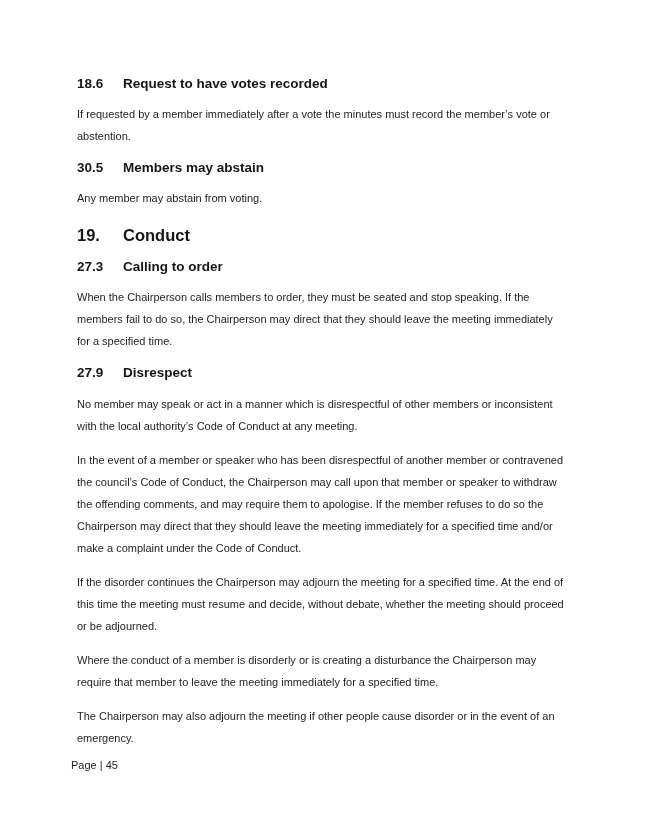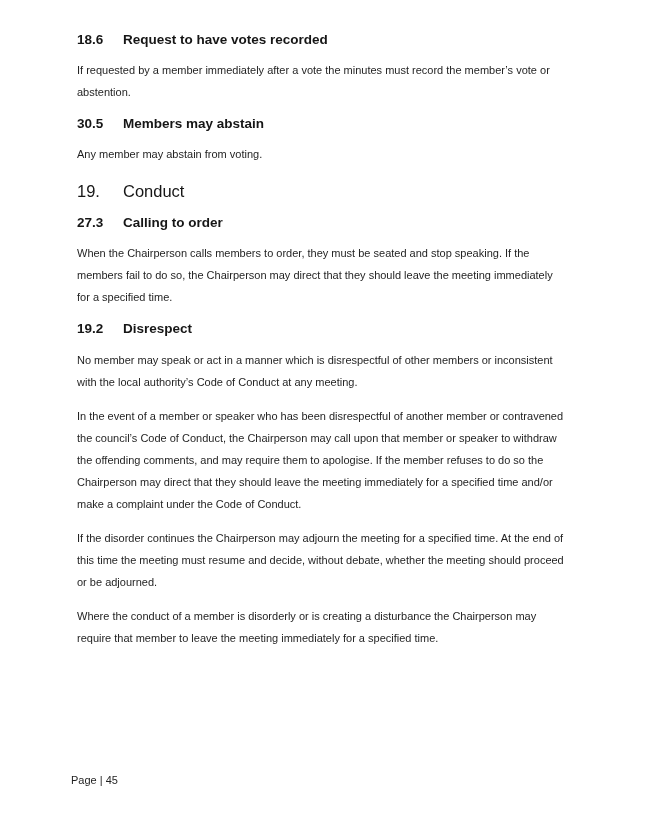--- a/index.html
+++ b/index.html
@@ -6,54 +6,54 @@
     margin: 0;
     padding: 0;
     background: #ffffff;
   }
   .page {
     position: relative;
     width: 645px;
     height: 834px;
     background: #ffffff;
     box-sizing: border-box;
-    padding: 32px 77px 0 77px;
+    padding: 76px 77px 0 77px;
     font-family: "Liberation Sans", "DejaVu Sans", sans-serif;
     color: #1f1f1f;
     overflow: hidden;
   }
   .content > :first-child { margin-top: 0; }
   p.body-text {
     font-size: 11px;
     line-height: 22px;
     margin: 0 0 12px 0;
     text-align: left;
   }
   .h1 {
     font-size: 16.5px;
-    font-weight: 400;
+    font-weight: 700;
     line-height: 1.2;
     margin: 17px 0 11px 0;
     color: #161616;
   }
   .h2 {
     font-size: 13.5px;
     font-weight: 700;
     line-height: 1.2;
     margin: 13px 0 11px 0;
     color: #161616;
   }
   .num {
     display: inline-block;
     min-width: 46px;
   }
   .footer {
     position: absolute;
     left: 71px;
-    bottom: 46px;
+    bottom: 61px;
     font-size: 11px;
     line-height: 15px;
     color: #1f1f1f;
   }
 </style>
 </head>
 <body>
 
 <div class="page">
   <div class="content">
@@ -71,27 +71,28 @@
     <div class="h1">
       <span class="num">19.</span><span>Conduct</span>
     </div>
 
     <div class="h2">
       <span class="num">27.3</span><span>Calling to order</span>
     </div>
     <p class="body-text">When the Chairperson calls members to order, they must be seated and stop speaking. If the members fail to do so, the Chairperson may direct that they should leave the meeting immediately for a specified time.</p>
 
     <div class="h2">
-      <span class="num">19.2</span><span>Disrespect</span>
+      <span class="num">27.9</span><span>Disrespect</span>
     </div>
     <p class="body-text">No member may speak or act in a manner which is disrespectful of other members or inconsistent with the local authority’s Code of Conduct at any meeting.</p>
 
     <p class="body-text">In the event of a member or speaker who has been disrespectful of another member or contravened the council’s Code of Conduct, the Chairperson may call upon that member or speaker to withdraw the offending comments, and may require them to apologise. If the member refuses to do so the Chairperson may direct that they should leave the meeting immediately for a specified time and/or make a complaint under the Code of Conduct.</p>
 
     <p class="body-text">If the disorder continues the Chairperson may adjourn the meeting for a specified time. At the end of this time the meeting must resume and decide, without debate, whether the meeting should proceed or be adjourned.</p>
     <p class="body-text">Where the conduct of a member is disorderly or is creating a disturbance the Chairperson may require that member to leave the meeting immediately for a specified time.</p>
+    <p class="body-text">The Chairperson may also adjourn the meeting if other people cause disorder or in the event of an emergency.</p>
 
   </div>
 
   <div class="footer">
     <span>Page | 45</span>
   </div>
 </div>
 
 </body></html>

